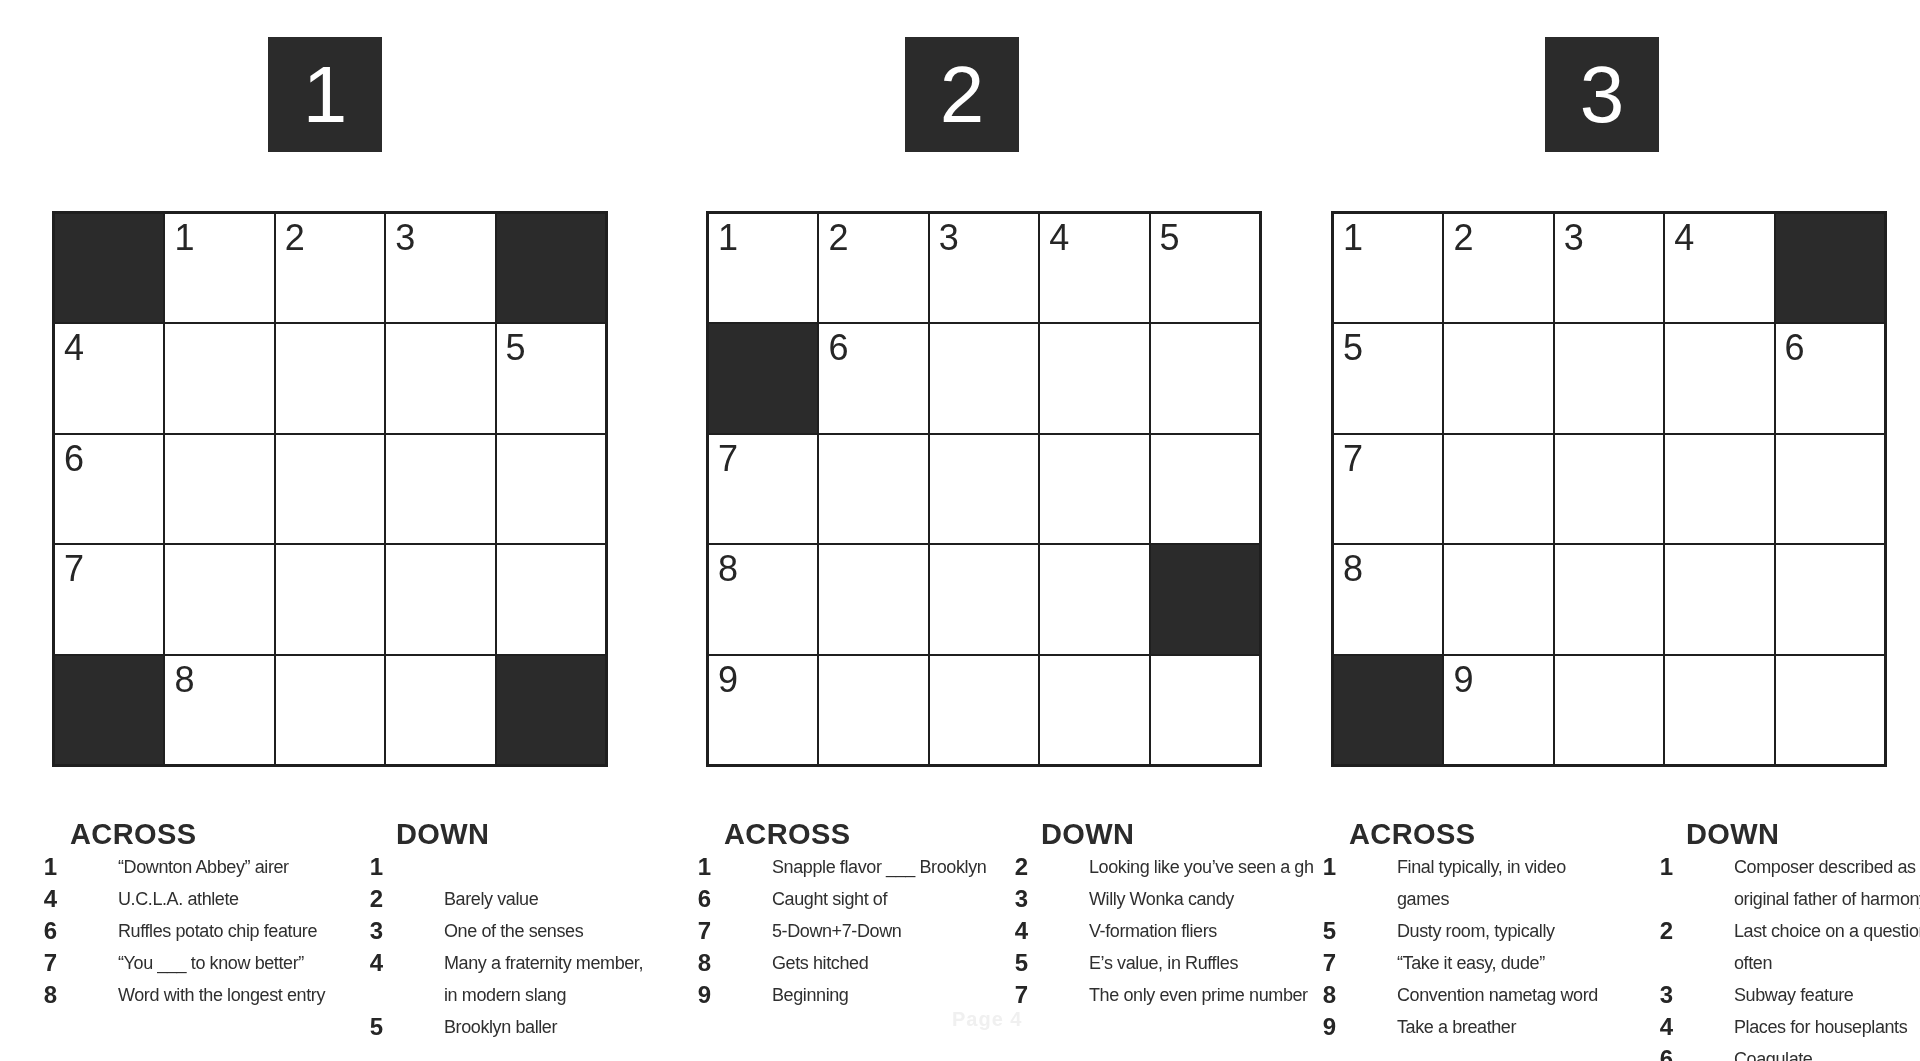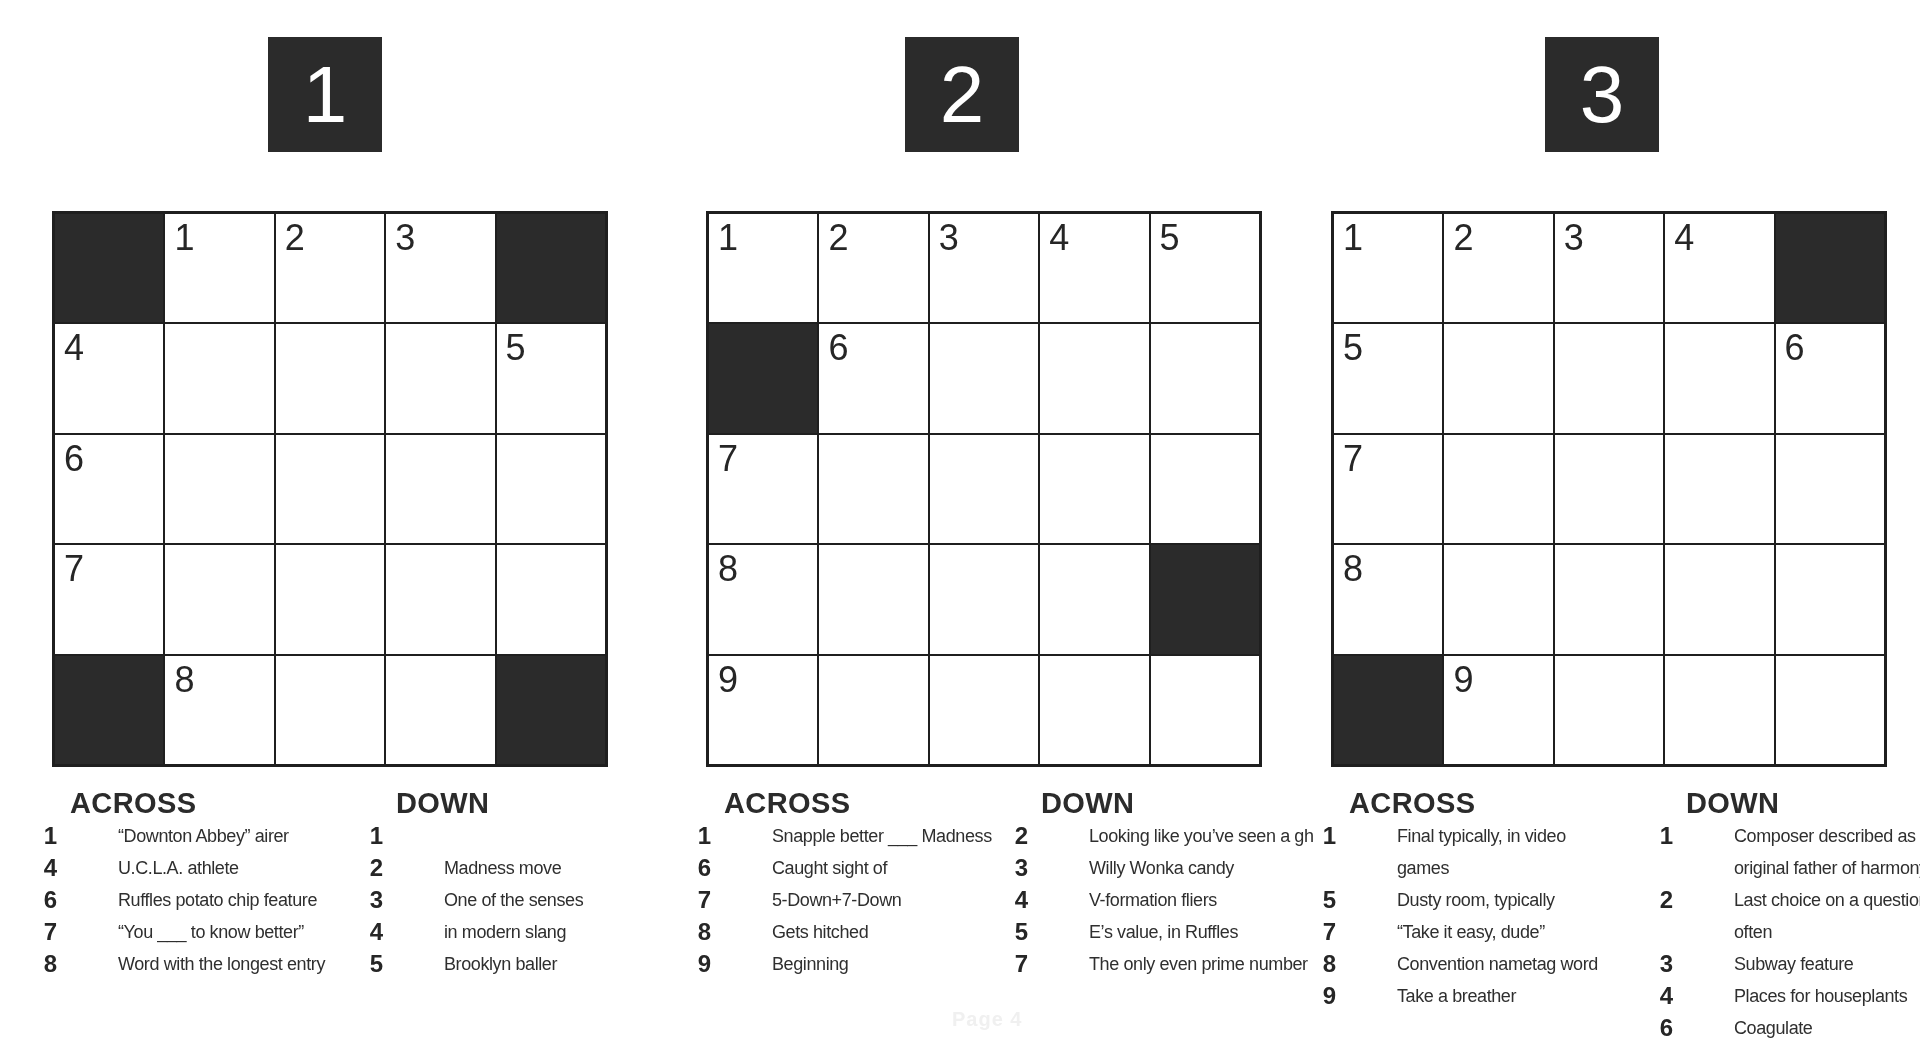--- a/index.html
+++ b/index.html
@@ -13,21 +13,21 @@
   .badge{position:absolute;top:37px;width:114px;height:115px;background:var(--block);
     display:flex;align-items:center;justify-content:center;}
   .badge span{color:#ffffff;font-size:80px;line-height:1;}
   
   .grid{position:absolute;top:211px;width:556px;height:556px;border:2.5px solid var(--line);
     display:grid;grid-template-columns:repeat(5,1fr);grid-template-rows:repeat(5,1fr);background:#fff;}
   .cell{position:relative;border:1.5px solid var(--line);background:#fff;}
   .cell.black{background:var(--block);}
   .cellnum{position:absolute;top:4px;left:9px;font-size:36px;line-height:1.1;color:#262626;}
   
-  .cluecol{position:absolute;top:787px;width:330px;}
+  .cluecol{position:absolute;top:818px;width:330px;}
   .clue-header{font-size:29px;font-weight:bold;letter-spacing:.4px;color:#2b2b2b;
     margin-left:39px;line-height:33px;}
   .clue{display:flex;}
   .cnum{width:26px;text-align:right;margin-right:13px;font-weight:bold;
     font-size:24px;line-height:32px;color:#262626;flex:none;}
   .ctext{min-width:0;}
   .cline{font-size:18px;line-height:32px;letter-spacing:-0.4px;white-space:nowrap;margin-left:48px;}
   
   .watermark{position:absolute;left:952px;top:1008px;font-size:20px;font-weight:bold;
     letter-spacing:1px;color:var(--watermark);}
@@ -119,32 +119,33 @@
   </div>
   <div class="cluecol" style="left:357px">
     <div class="clue-header">DOWN</div>
     <div>
         <div class="clue">
           <span class="cnum">1</span>
         </div>
         <div class="clue">
           <span class="cnum">2</span>
           <div class="ctext">
-            <div class="cline">Madness move</div>
+            <div class="cline">Barely value</div>
           </div>
         </div>
         <div class="clue">
           <span class="cnum">3</span>
           <div class="ctext">
             <div class="cline">One of the senses</div>
           </div>
         </div>
         <div class="clue">
           <span class="cnum">4</span>
           <div class="ctext">
+            <div class="cline">Many a fraternity member,</div>
             <div class="cline">in modern slang</div>
           </div>
         </div>
         <div class="clue">
           <span class="cnum">5</span>
           <div class="ctext">
             <div class="cline">Brooklyn baller</div>
           </div>
         </div>
       </div>
@@ -199,21 +200,21 @@
       <div class="cell"></div>
       <div class="cell"></div>
       <div class="cell"></div>
     </div>
   <div class="cluecol" style="left:685px">
     <div class="clue-header">ACROSS</div>
     <div>
         <div class="clue">
           <span class="cnum">1</span>
           <div class="ctext">
-            <div class="cline">Snapple better ___ Madness</div>
+            <div class="cline">Snapple flavor ___ Brooklyn</div>
           </div>
         </div>
         <div class="clue">
           <span class="cnum">6</span>
           <div class="ctext">
             <div class="cline">Caught sight of</div>
           </div>
         </div>
         <div class="clue">
           <span class="cnum">7</span>

